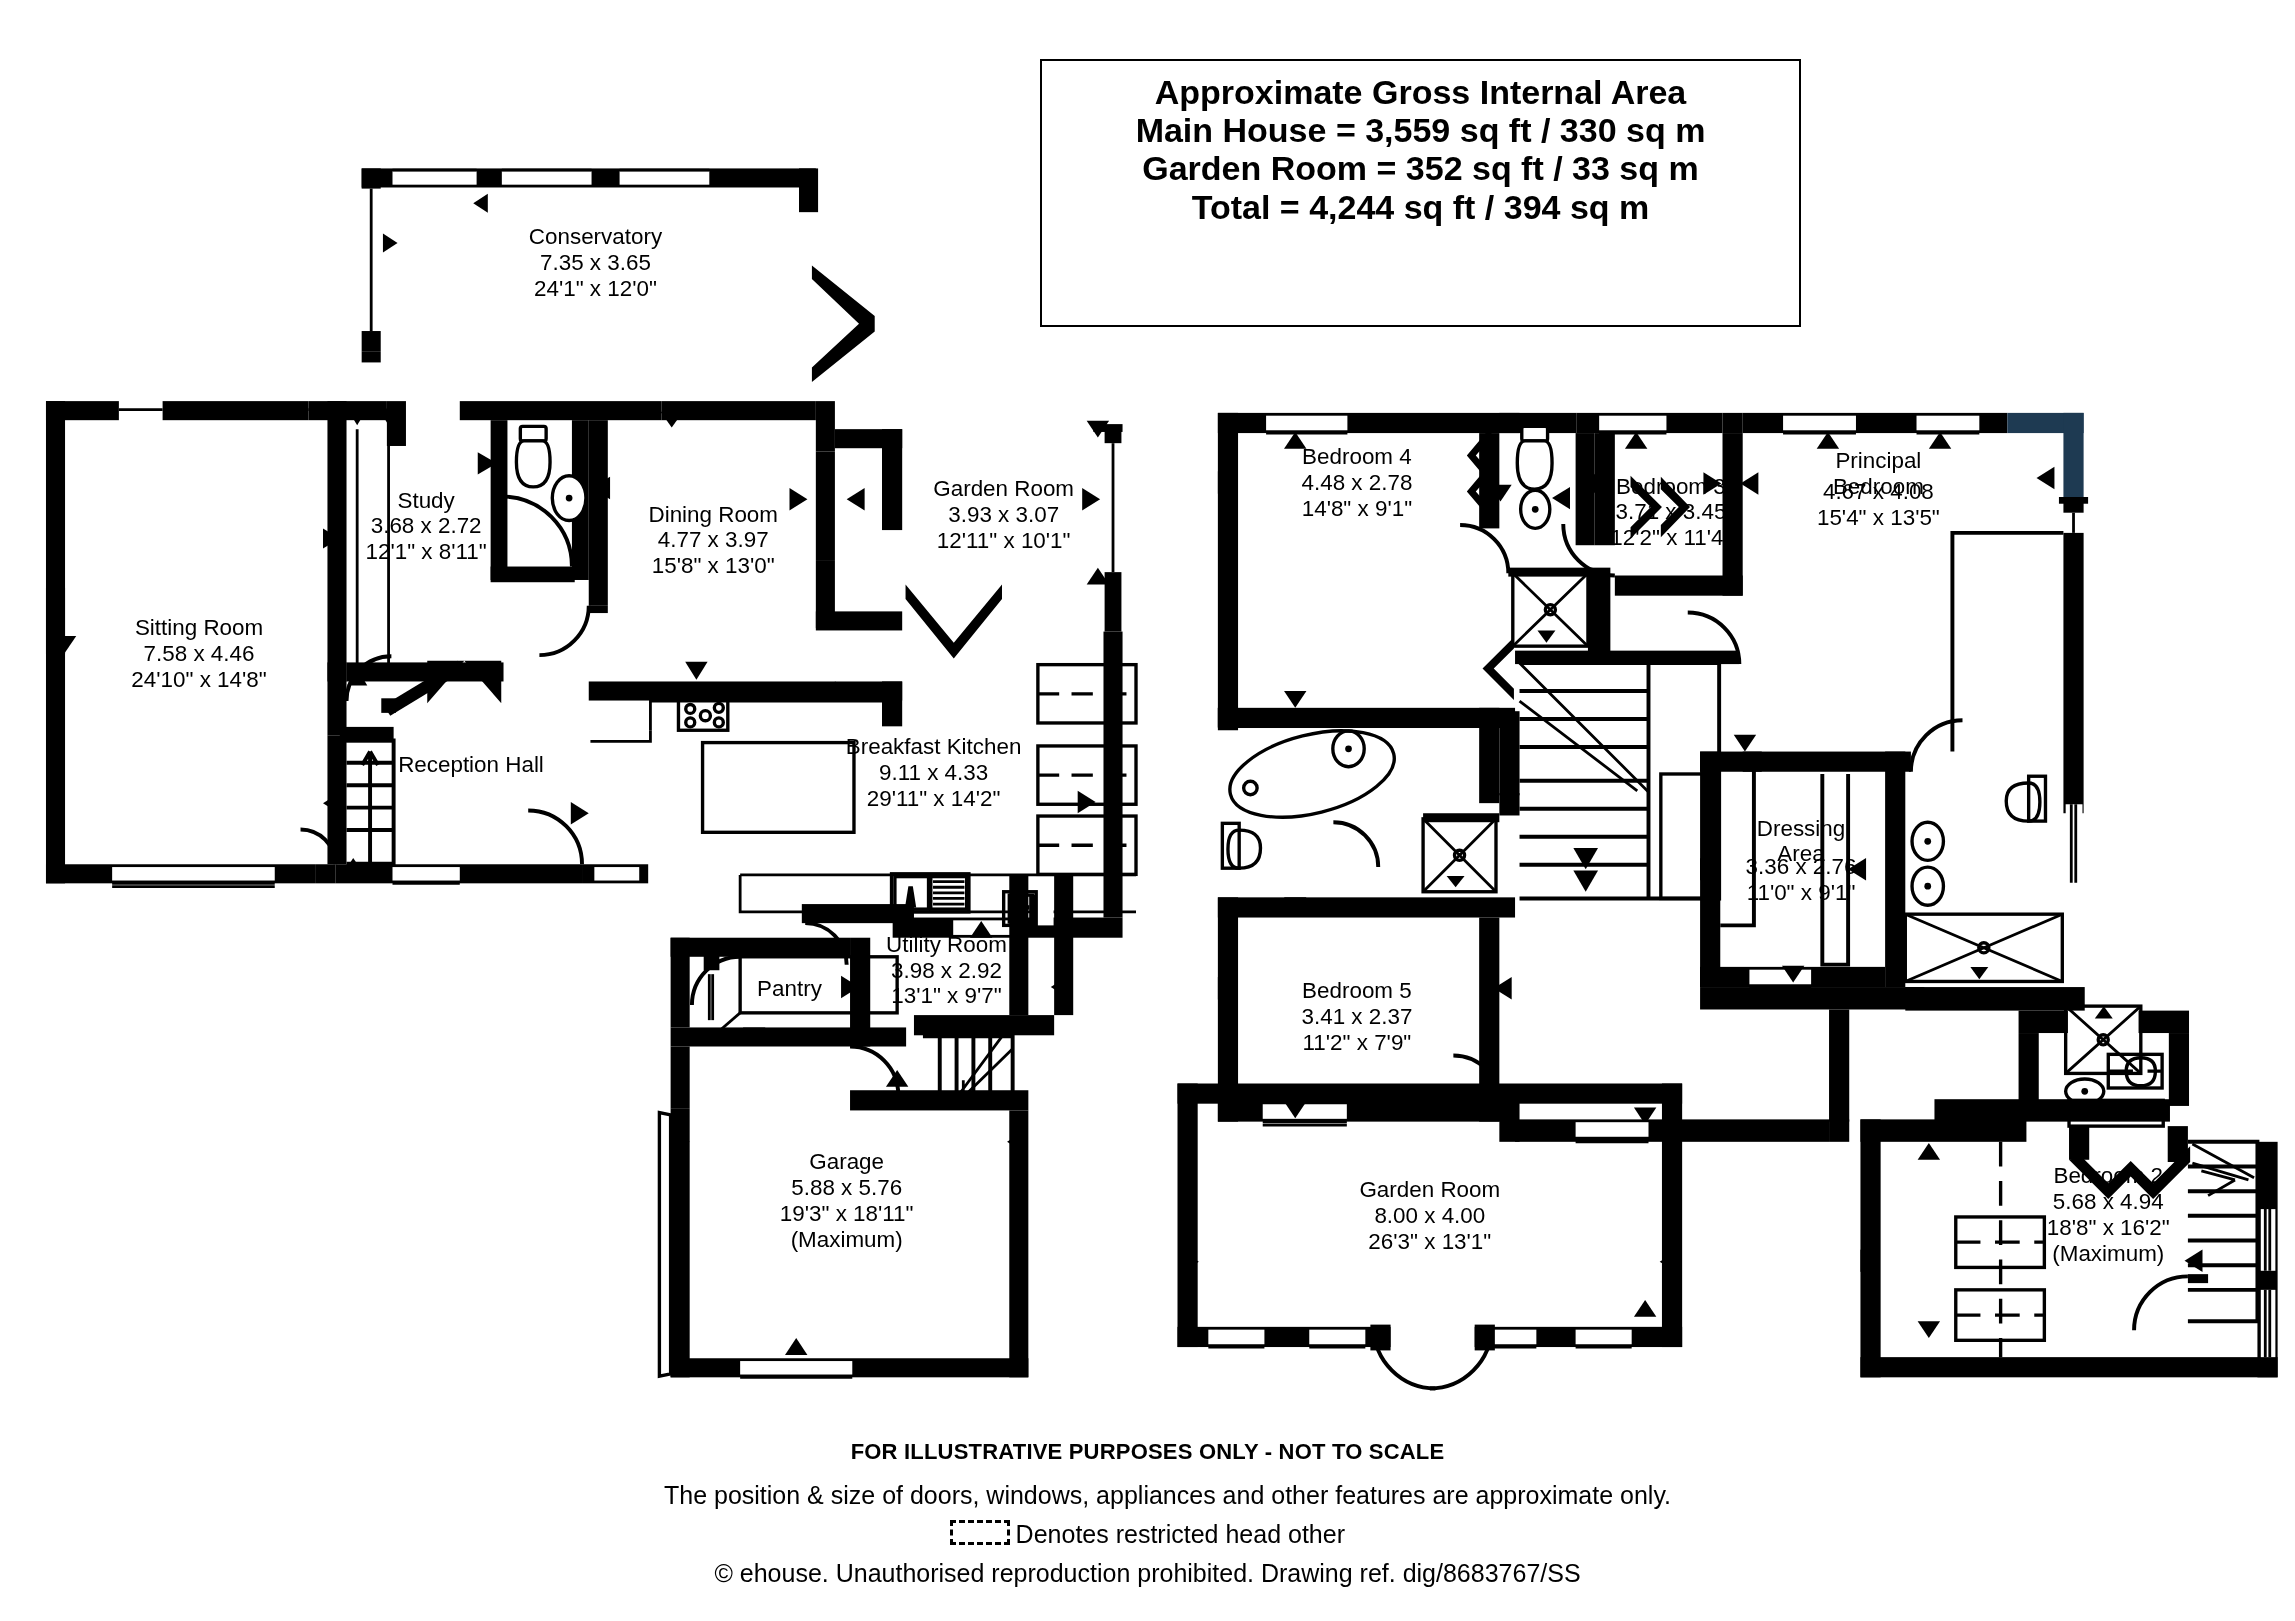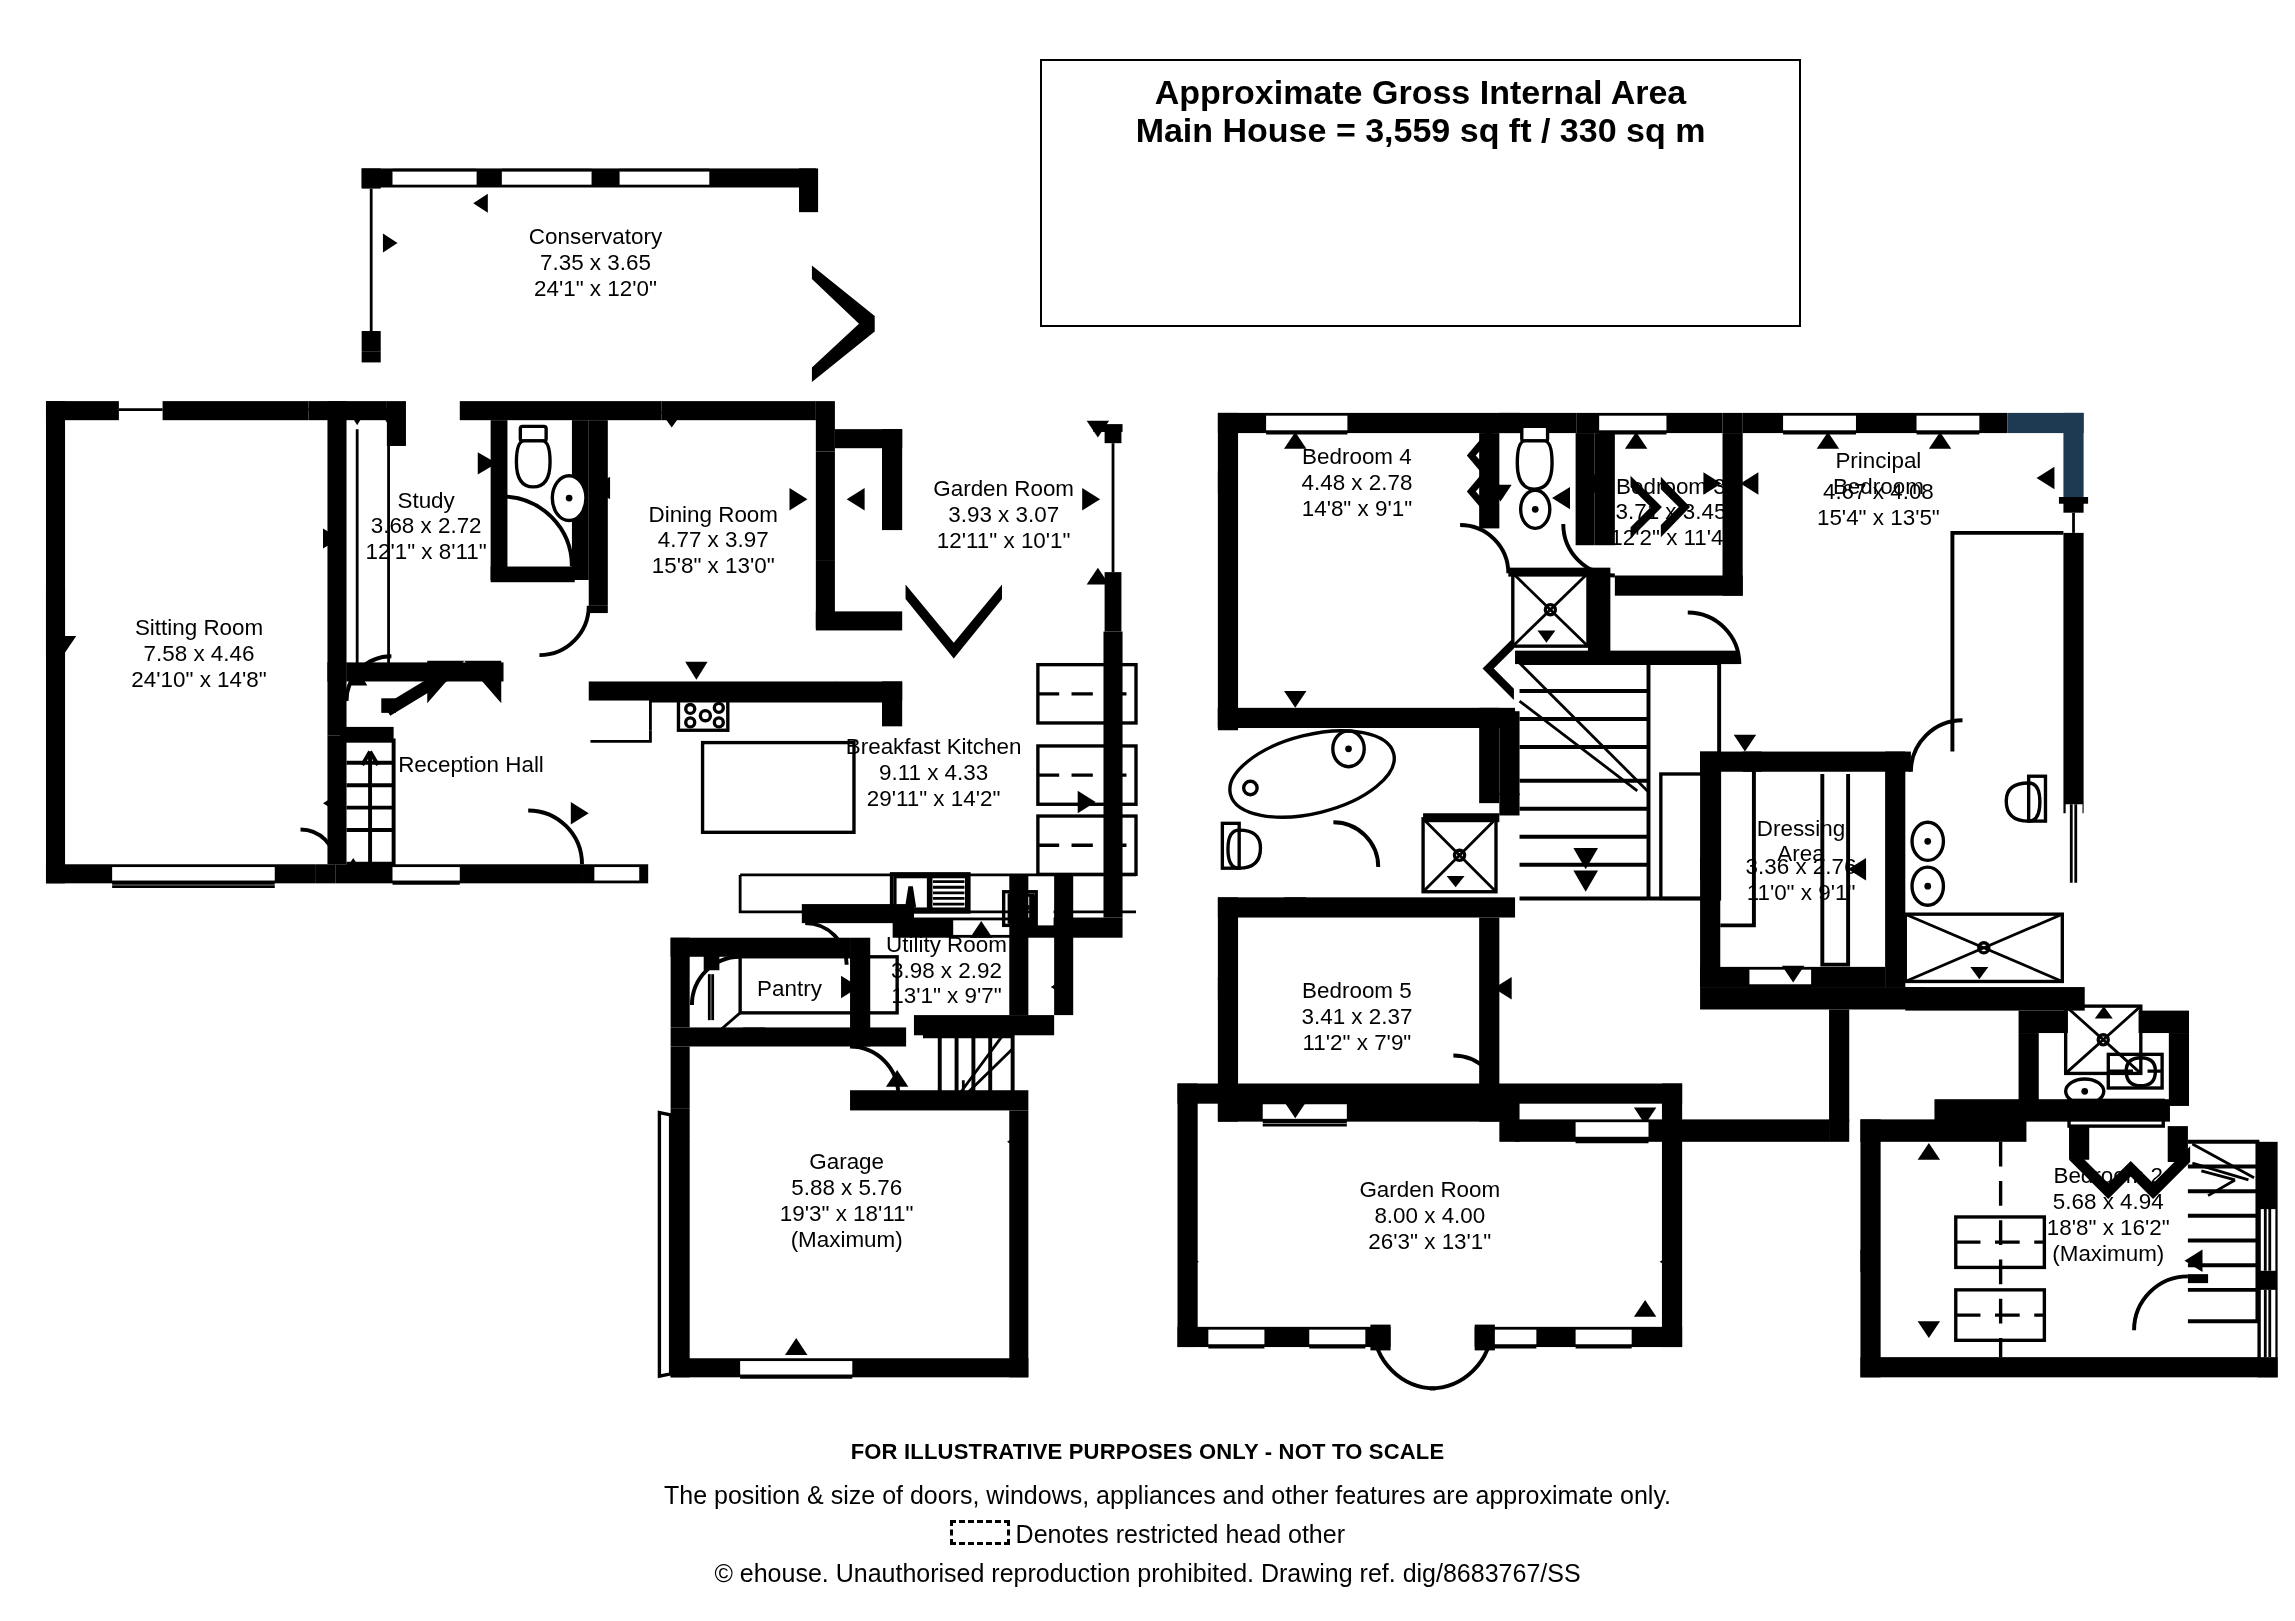--- a/index.html
+++ b/index.html
@@ -31,20 +31,22 @@
 </style>
 </head>
 <body>
 
 <div id="page">
 
   <div class="titlebox" style="left:1040px;top:59px;width:757px;height:264px;">
     <div class="ttl" style="padding-top:12.3px;">
       <div class="ln">Approximate Gross Internal Area</div>
       <div class="ln">Main House = 3,559 sq ft / 330 sq m</div>
+      <div class="ln">Garden Room = 352 sq ft / 33 sq m</div>
+      <div class="ln">Total = 4,244 sq ft / 394 sq m</div>
     </div>
   </div>
 
   <svg width="2295" height="1622" viewBox="0 0 4093 2892" style="position:absolute;left:0;top:0;">
 
     <g>
 
       <g>
 
         <rect class="wall" x="645" y="300" width="810" height="34"></rect>

